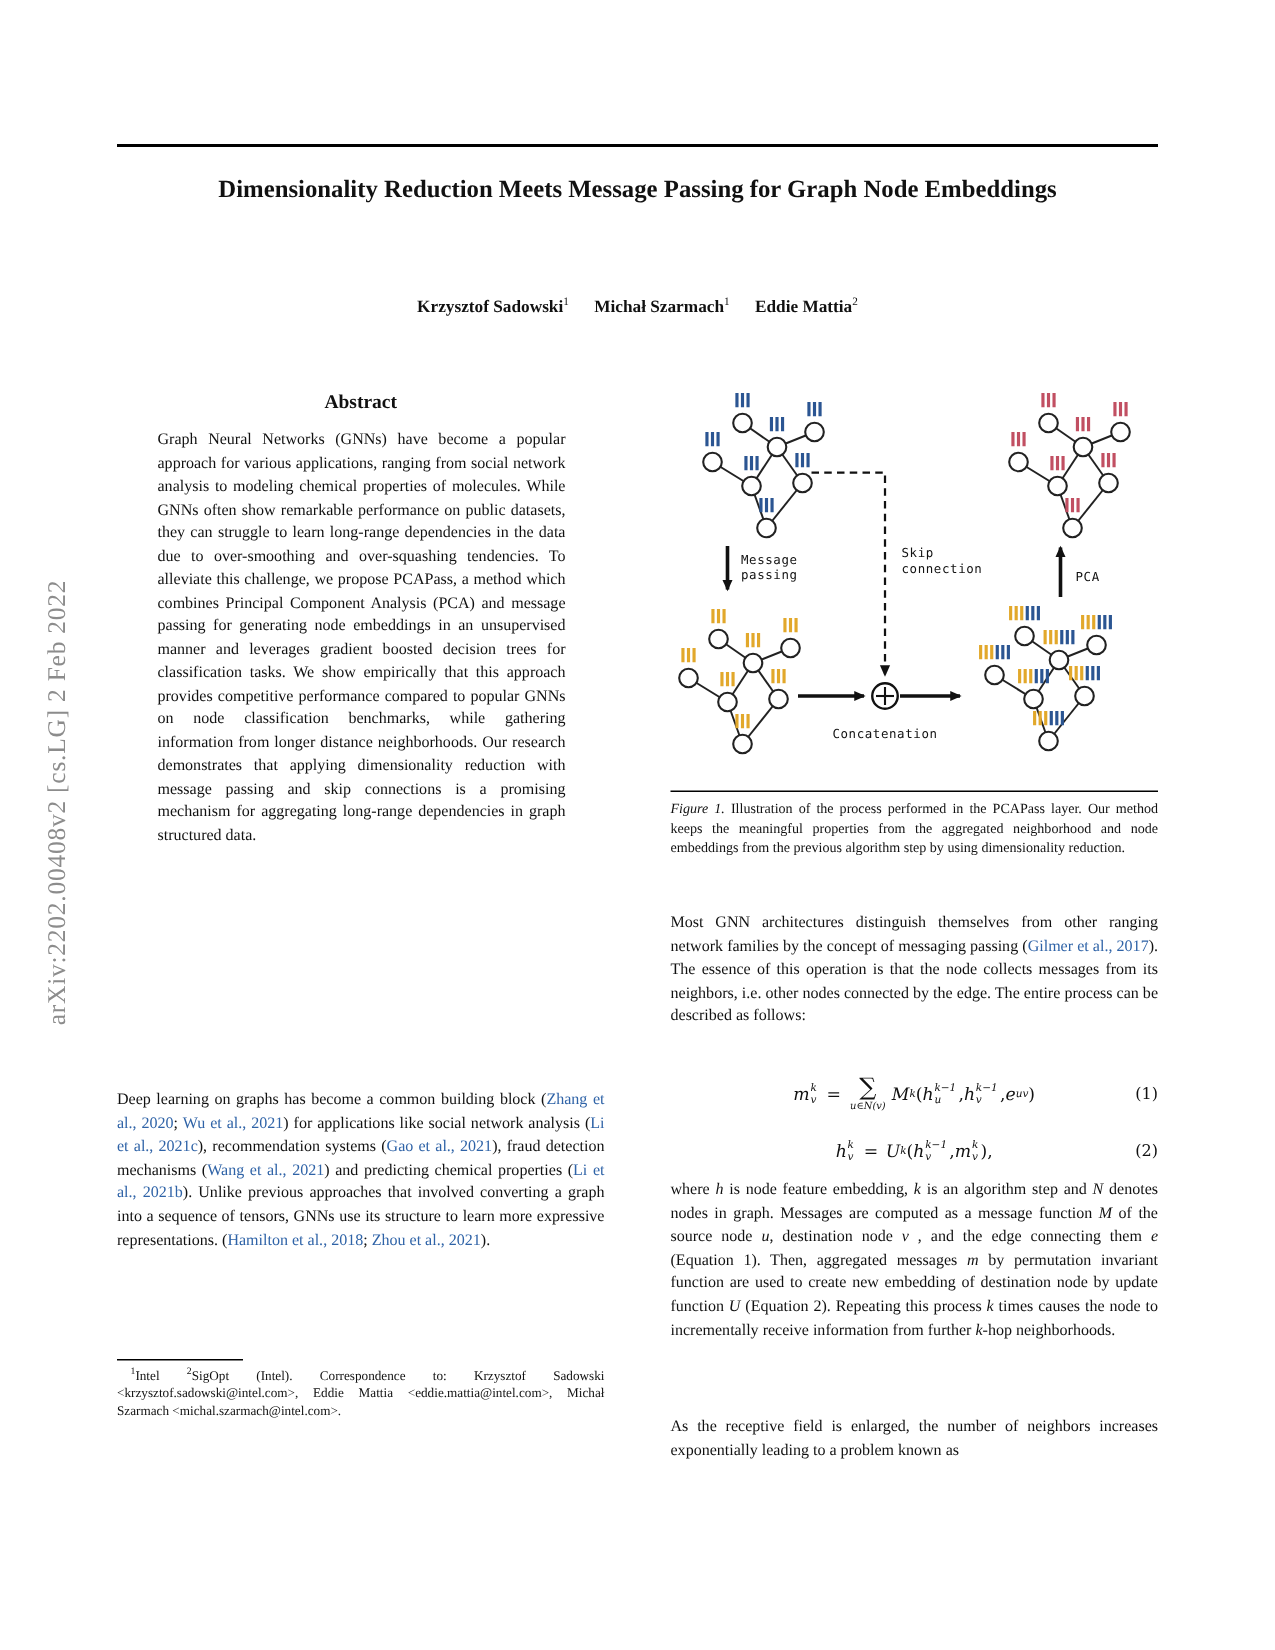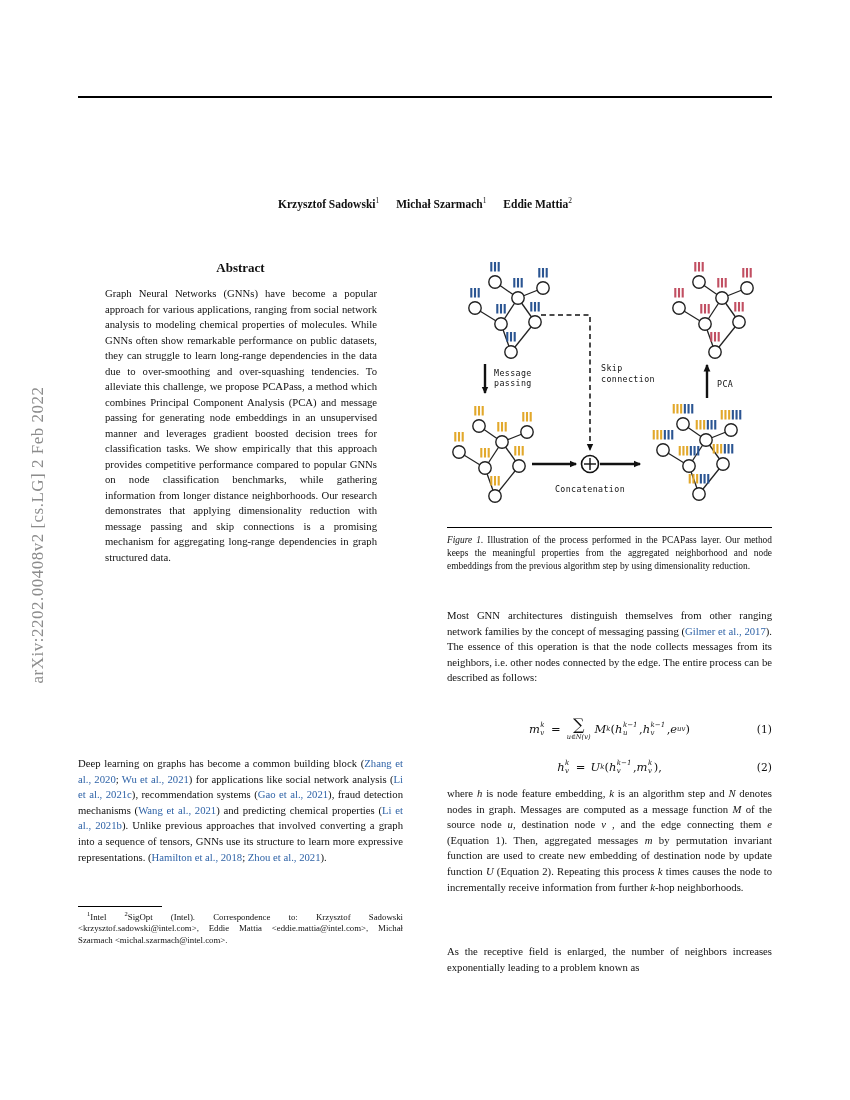--- a/index.html
+++ b/index.html
@@ -23,21 +23,21 @@
     position:absolute;left:38px;top:535px;transform:translate(-50%,-50%) rotate(-90deg);
     white-space:nowrap;font-size:17px;color:var(--arxiv-color);letter-spacing:0.5px;
   }
   
   .abs-heading{position:absolute;left:78px;top:240px;width:325px;text-align:center;
     font-size:13px;font-weight:bold;margin-top:20px;}
   .abs-body{position:absolute;left:105px;top:286px;width:272px;
     font-size:10.7px;line-height:15.5px;text-align:justify;}
   .sec-heading{position:absolute;left:78px;top:718px;width:325px;
     font-size:12.5px;font-weight:bold;}
-  .intro-body{position:absolute;left:78px;top:756px;width:325px;
+  .intro-body{position:absolute;left:78px;top:726px;width:325px;
     font-size:10.7px;line-height:15.6px;text-align:justify;}
   .footnote{position:absolute;left:78px;top:906px;width:325px;
     font-size:8.8px;line-height:11.4px;text-align:justify;}
   .footnote-rule{width:84px;height:1px;background:#000;margin-bottom:5px;}
   .footnote p{margin:0;text-indent:9px;}
   
   .figure-wrap{position:absolute;left:437px;top:252px;width:330px;height:270px;}
   .caption{position:absolute;left:447px;top:527px;width:325px;
     border-top:1px solid #000;padding-top:6px;
     font-size:9.4px;line-height:13px;text-align:justify;}
@@ -79,20 +79,21 @@
   .oplus{fill:#fff;stroke:#111;stroke-width:1.6;}
   .oplus-line{stroke:#111;stroke-width:1.4;}
 </style>
 </head>
 <body>
 
 <div class="page">
 
   <div class="toprule"></div>
 
+  <div class="title">Dimensionality Reduction Meets Message Passing for Graph Node Embeddings</div>
 
   <div class="authors">
     <span class="author"><span>Krzysztof Sadowski</span><sup>1</sup></span>
     <span class="author"><span>Michał Szarmach</span><sup>1</sup></span>
     <span class="author"><span>Eddie Mattia</span><sup>2</sup></span>
   </div>
 
   <div class="arxiv">arXiv:2202.00408v2  [cs.LG]  2 Feb 2022</div>
 
   <div class="abs-heading">Abstract</div>

